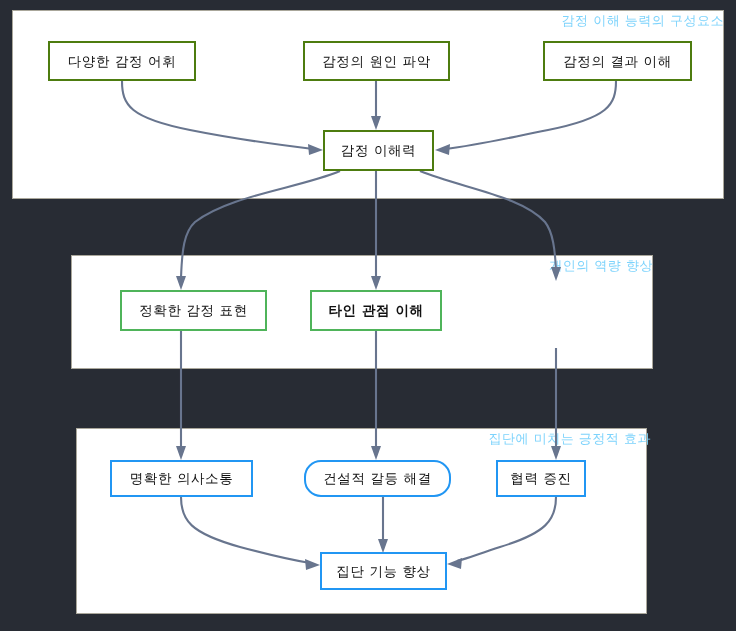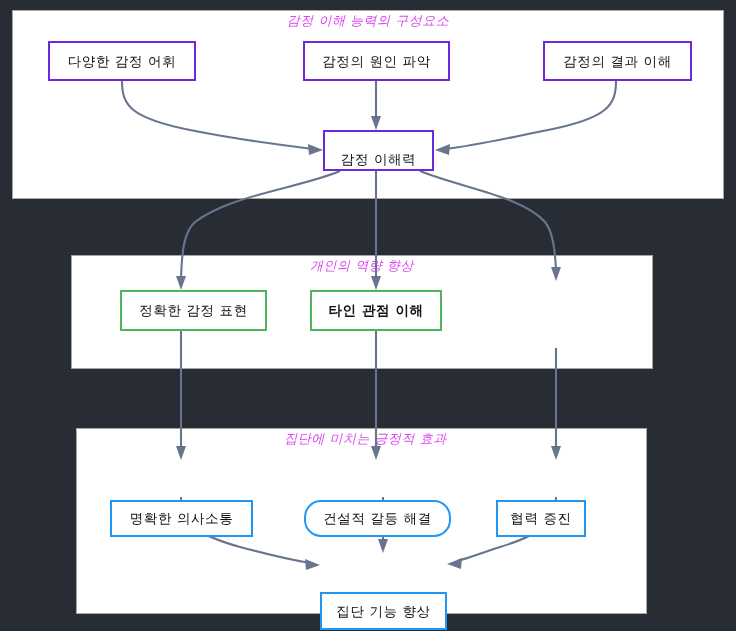--- a/index.html
+++ b/index.html
@@ -16,45 +16,44 @@
     overflow: hidden;
   }
   .cluster {
     position: absolute;
     background: #ffffff;
     border: 1px solid #aaa79b;
     box-sizing: border-box;
   }
   .cluster-title {
     position: absolute;
-    text-align: center;
-    color: #d946ef;
+    text-align: right;
+    color: #7dd3fc;
     font-size: 13px;
     line-height: 16px;
     white-space: nowrap;
     letter-spacing: 0.5px;
-    font-style: italic;
   }
   .node {
     position: absolute;
     background: #ffffff;
     box-sizing: border-box;
     display: flex;
     align-items: center;
     justify-content: center;
     text-align: center;
     color: #111111;
     font-size: 13.5px;
     line-height: 19px;
     letter-spacing: 0.6px;
     z-index: 5;
   }
-  .node.grey   { border: 2px solid #6d28d9; }
+  .node.grey   { border: 2px solid #4d7c0f; }
   .node.green  { border: 2px solid #4fb45a; }
-  .node.blue   { border: 2px solid #2196f3; margin-top: 40px; }
+  .node.blue   { border: 2px solid #2196f3; }
   .node-label { display: block; }
   svg.edges {
     position: absolute;
     left: 0;
     top: 0;
     width: 736px;
     height: 631px;
     z-index: 3;
     pointer-events: none;
   }
@@ -119,21 +118,21 @@
   </div>
 
   <div class="node grey" style="left:543px; top:41px; width:149px; height:40px;">
     <span class="node-label">감정의 결과 이해</span>
   </div>
 
   <div class="node grey" style="left:303px; top:41px; width:147px; height:40px;">
     <span class="node-label">감정의 원인 파악</span>
   </div>
 
-  <div class="node grey" style="left:323px; top:130px; width:111px; height:41px;align-items:flex-end;">
+  <div class="node grey" style="left:323px; top:130px; width:111px; height:41px;">
     <span class="node-label">감정 이해력</span>
   </div>
 
   <div class="node green" style="left:120px; top:290px; width:147px; height:41px;">
     <span class="node-label">정확한 감정 표현</span>
   </div>
 
   <div class="node green" style="left:310px; top:290px; width:132px; height:41px;font-weight:bold;">
     <span class="node-label">타인 관점 이해</span>
   </div>

